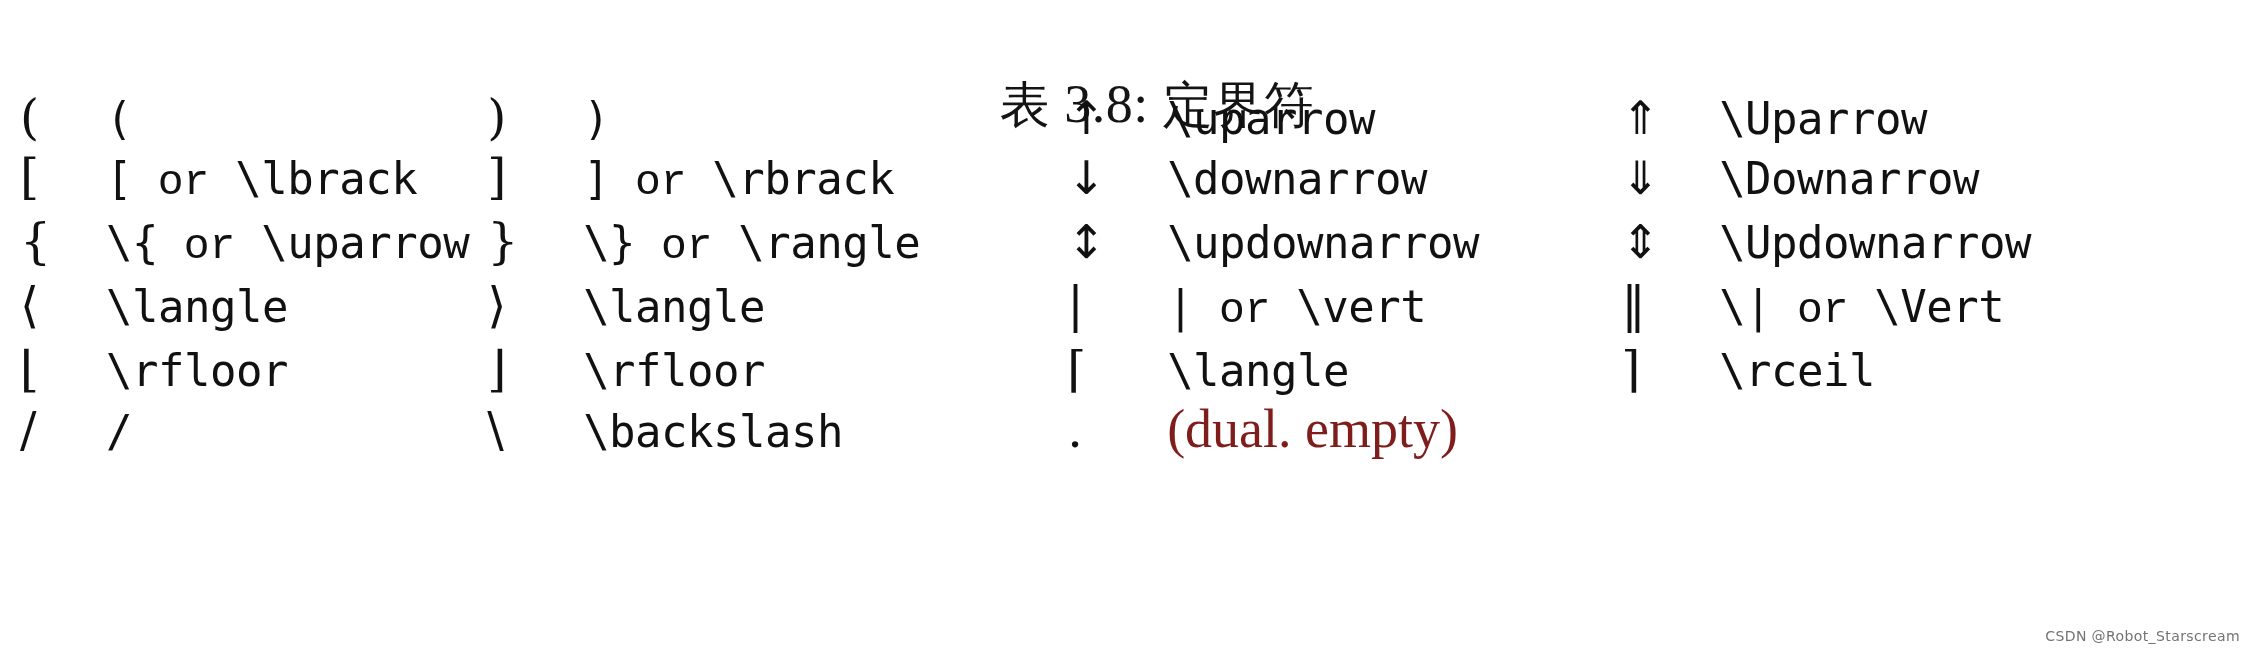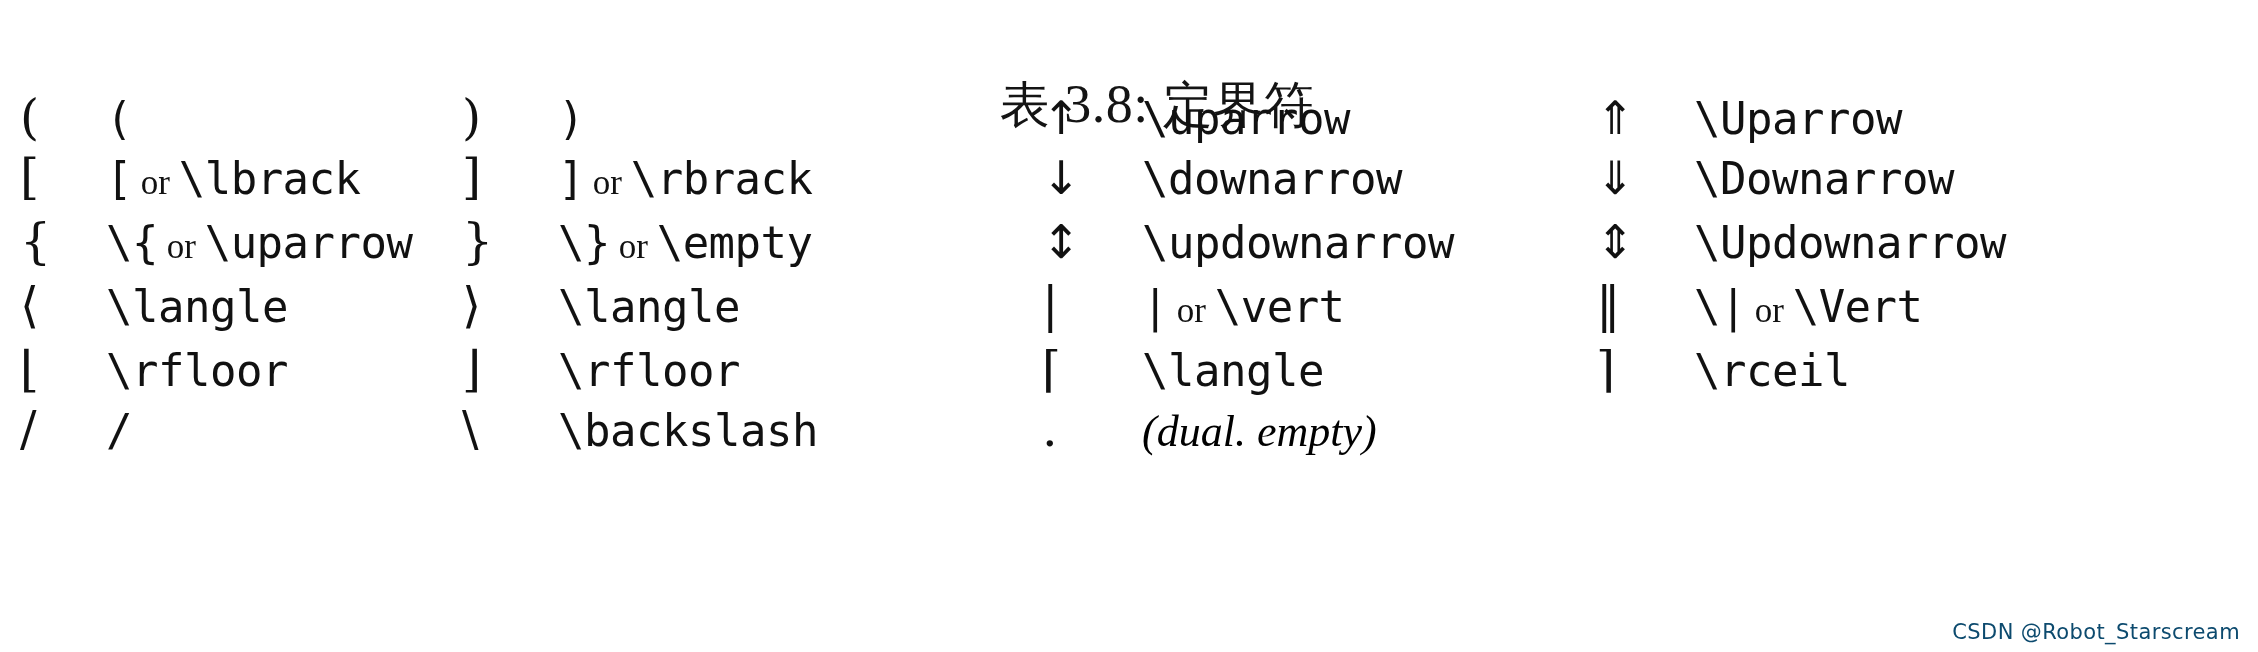--- a/index.html
+++ b/index.html
@@ -69,49 +69,48 @@
   }
 
   
   .cmd {
     font-family: "DejaVu Sans Mono", "Liberation Mono", monospace;
     font-size: 44px;
     letter-spacing: -0.5px;
     color: #111111;
   }
   .cmd .or {
-    font-family: Liberation Serif, serif;
-    font-size: 35px;
+    font-family: Liberation Mono, monospace;
+    font-size: 43px;
     letter-spacing: 0;
   }
   .note {
     font-family: "Liberation Serif", "DejaVu Serif", serif;
-    font-size: 44px;
-    color: #000000;
-    font-style: italic;
+    font-size: 54px;
+    color: #7f1d1d;
   }
 
   
   .c-sym1 { width: 42px;  padding-left: 6px !important; }
   .c-cmd1 { width: 338px; padding-left: 44px !important; }
   .c-sym2 { width: 52px;  padding-left: 18px !important; }
   .c-cmd2 { width: 470px; padding-left: 44px !important; }
   .c-sym3 { width: 56px;  padding-left: 14px !important; }
   .c-cmd3 { width: 440px; padding-left: 44px !important; }
   .c-sym4 { width: 58px;  padding-left: 14px !important; }
   .c-cmd4 { width: 420px; padding-left: 40px !important; }
 
   
   .watermark {
     position: absolute;
     right: 18px;
     bottom: 8px;
     font-family: "DejaVu Sans", "Liberation Sans", sans-serif;
-    font-size: 21px;
-    color: #0c4a6e;
+    font-size: 14px;
+    color: #737373;
     letter-spacing: 0.4px;
     white-space: pre;
     user-select: none;
   }
 </style>
 </head>
 <body>
 
 <div class="page">
 
@@ -141,21 +140,21 @@
         <td class="sym sym-tall c-sym3">↓</td>
         <td class="cmd c-cmd3">\downarrow</td>
         <td class="sym sym-tall c-sym4">⇓</td>
         <td class="cmd c-cmd4">\Downarrow</td>
       </tr>
 
       <tr>
         <td class="sym c-sym1">{</td>
         <td class="cmd c-cmd1"><span>\{</span><span class="or"> or </span><span>\uparrow</span></td>
         <td class="sym c-sym2">}</td>
-        <td class="cmd c-cmd2"><span>\}</span><span class="or"> or </span><span>\empty</span></td>
+        <td class="cmd c-cmd2"><span>\}</span><span class="or"> or </span><span>\rangle</span></td>
         <td class="sym sym-tall c-sym3">↕</td>
         <td class="cmd c-cmd3">\updownarrow</td>
         <td class="sym sym-tall c-sym4">⇕</td>
         <td class="cmd c-cmd4">\Updownarrow</td>
       </tr>
 
       <tr>
         <td class="sym c-sym1">⟨</td>
         <td class="cmd c-cmd1">\langle</td>
         <td class="sym c-sym2">⟩</td>

